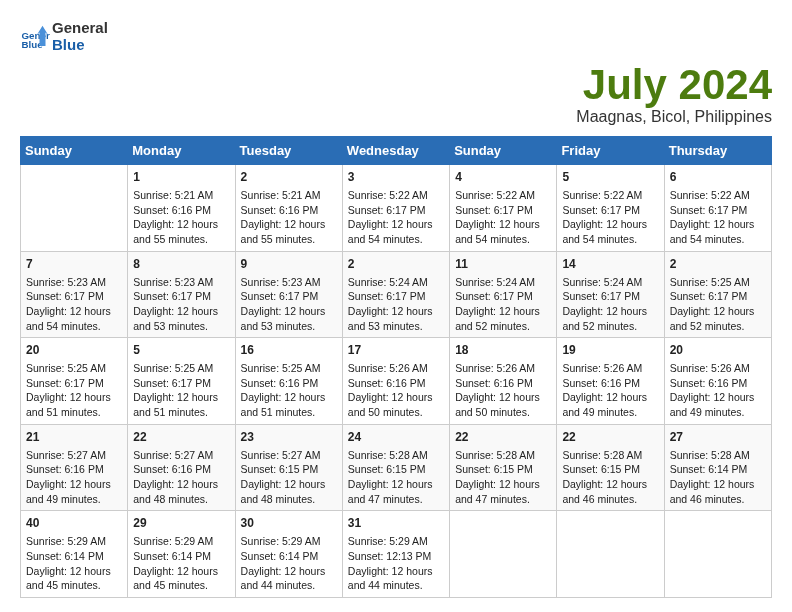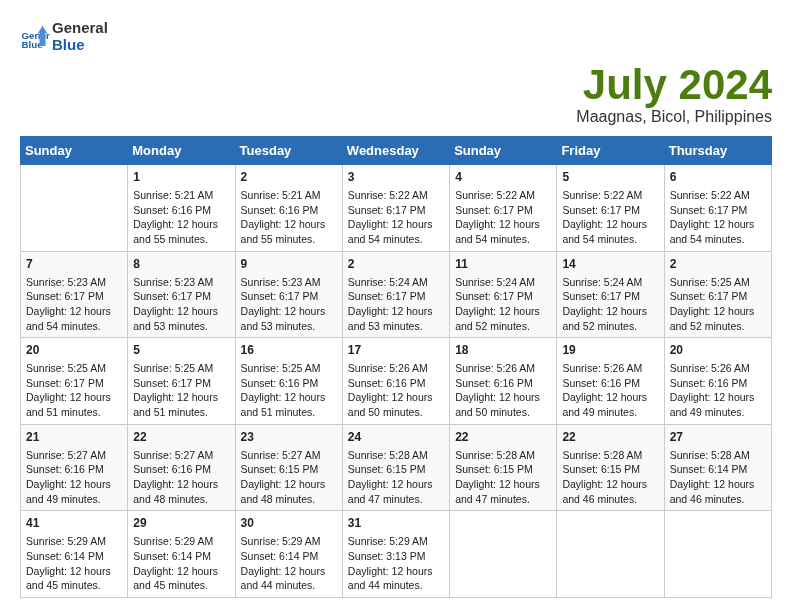--- a/index.html
+++ b/index.html
@@ -277,41 +277,41 @@
         </td>
         <td>
           <div class="cell-content"><div class="day-number">27</div>
         <span>Sunrise: 5:28 AM</span><br>
         <span>Sunset: 6:14 PM</span><br>
         <span>Daylight: 12 hours and 46 minutes.</span></div>
         </td>
       </tr>
       <tr>
         <td>
-          <div class="cell-content"><div class="day-number">41</div>
+          <div class="cell-content"><div class="day-number">40</div>
         <span>Sunrise: 5:29 AM</span><br>
         <span>Sunset: 6:14 PM</span><br>
         <span>Daylight: 12 hours and 45 minutes.</span></div>
         </td>
         <td>
           <div class="cell-content"><div class="day-number">29</div>
         <span>Sunrise: 5:29 AM</span><br>
         <span>Sunset: 6:14 PM</span><br>
         <span>Daylight: 12 hours and 45 minutes.</span></div>
         </td>
         <td>
           <div class="cell-content"><div class="day-number">30</div>
         <span>Sunrise: 5:29 AM</span><br>
         <span>Sunset: 6:14 PM</span><br>
         <span>Daylight: 12 hours and 44 minutes.</span></div>
         </td>
         <td>
           <div class="cell-content"><div class="day-number">31</div>
         <span>Sunrise: 5:29 AM</span><br>
-        <span>Sunset: 3:13 PM</span><br>
+        <span>Sunset: 12:13 PM</span><br>
         <span>Daylight: 12 hours and 44 minutes.</span></div>
         </td>
         <td class="empty">&nbsp;</td>
         <td class="empty">&nbsp;</td>
         <td class="empty">&nbsp;</td>
       </tr>
     </tbody>
 </table>
 
 </body></html>

